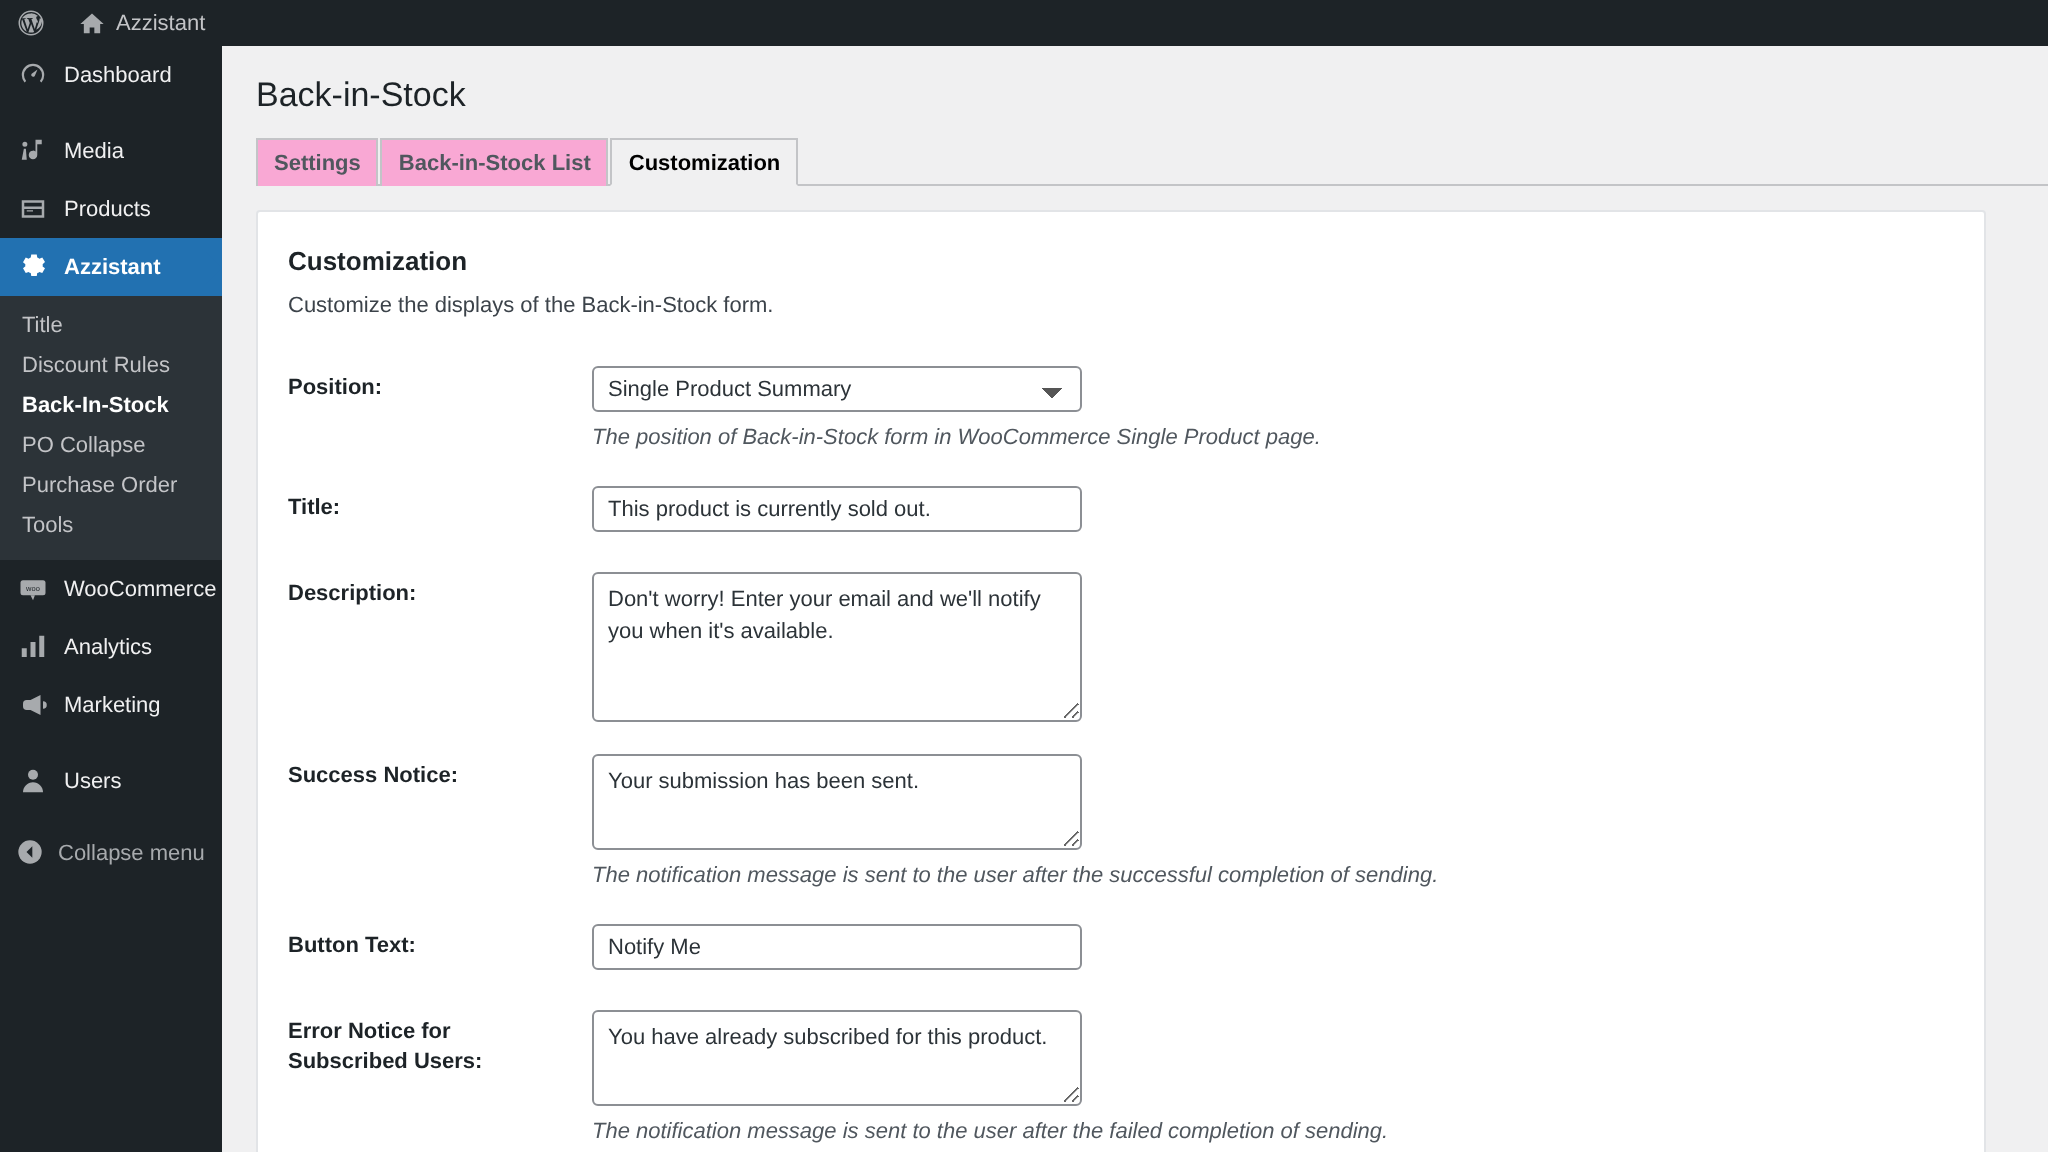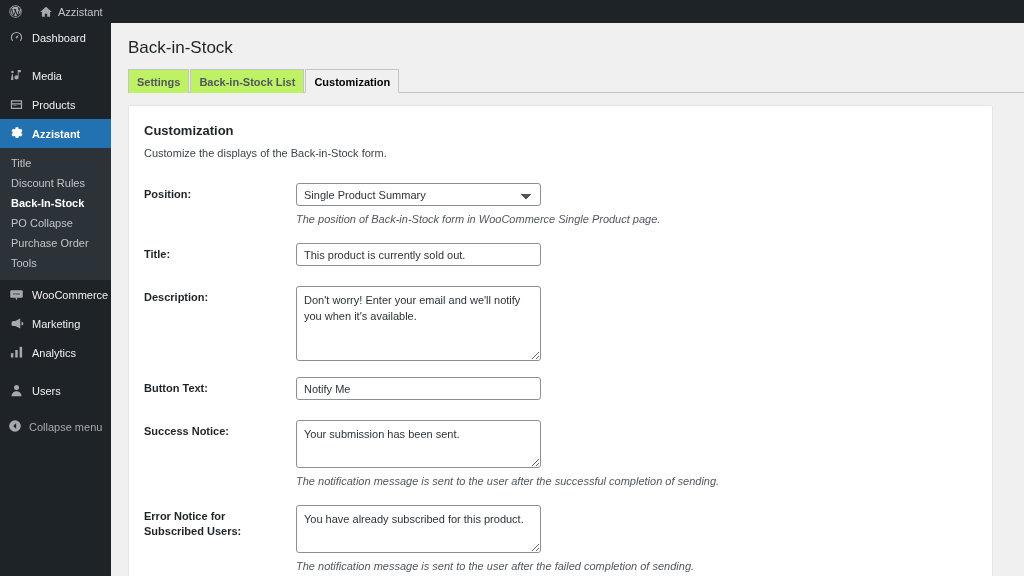--- a/index.html
+++ b/index.html
@@ -116,21 +116,21 @@
     margin: 4px 0 0 17px;
     border-bottom: 1px solid #c3c4c7;
     height: 24px;
     display: flex; align-items: flex-end;
     padding-right: 18px;
   }
   .nav-tab {
     display: inline-block;
     border: 1px solid #c3c4c7;
     border-bottom: none;
-    background: #bef264;
+    background: #f9a8d4;
     color: #50575e;
     font-size: 11px; font-weight: bold;
     line-height: 20px;
     padding: 2px 8px 3px 8px;
     margin-right: 1px;
     cursor: pointer;
     position: relative; top: 1px;
     height: 24px;
   }
   .nav-tab.active {
@@ -297,35 +297,35 @@
         <path d="M10 17l2 4 1.5-4z" fill="currentColor"></path>
         <text x="12" y="13.5" font-size="6" font-family="Liberation Sans, sans-serif" fill="#1d2327" text-anchor="middle">woo</text>
       </svg>
     </span>
     <span>WooCommerce</span>
   </div>
 
   <div class="menu-item">
     <span class="mi-ico">
       <svg width="15" height="15" viewBox="0 0 24 24" fill="currentColor">
-        <path d="M18 4v16l-8-4H7a3 3 0 01-3-3v-2a3 3 0 013-3h3l8-4zm2 5a3 3 0 010 6V9z"></path>
-      </svg>
-    </span>
-    <span>Marketing</span>
-  </div>
-
-  <div class="menu-item">
-    <span class="mi-ico">
-      <svg width="15" height="15" viewBox="0 0 24 24" fill="currentColor">
         <rect x="3" y="13" width="4" height="7"></rect>
         <rect x="10" y="8" width="4" height="12"></rect>
         <rect x="17" y="3" width="4" height="17"></rect>
       </svg>
     </span>
     <span>Analytics</span>
+  </div>
+
+  <div class="menu-item">
+    <span class="mi-ico">
+      <svg width="15" height="15" viewBox="0 0 24 24" fill="currentColor">
+        <path d="M18 4v16l-8-4H7a3 3 0 01-3-3v-2a3 3 0 013-3h3l8-4zm2 5a3 3 0 010 6V9z"></path>
+      </svg>
+    </span>
+    <span>Marketing</span>
   </div>
 
   <div class="menu-gap"></div>
 
   <div class="menu-item">
     <span class="mi-ico">
       <svg width="15" height="15" viewBox="0 0 24 24" fill="currentColor">
         <circle cx="12" cy="7" r="4"></circle>
         <path d="M4 21c0-4.4 3.6-8 8-8s8 3.6 8 8H4z"></path>
       </svg>
@@ -382,35 +382,35 @@
         </tr>
 
         <tr>
           <th>Description:</th>
           <td>
             <textarea class="ta ta-tall" style="">Don't worry! Enter your email and we'll notify you when it's available.</textarea>
           </td>
         </tr>
 
         <tr>
-          <th>Button Text:</th>
-          <td>
-            <input class="txt" type="text" value="Notify Me" style="">
-          </td>
-        </tr>
-
-        <tr>
           <th>Success Notice:</th>
           <td>
             <textarea class="ta ta-med" style="">Your submission has been sent.</textarea>
             <div class="f-desc">The notification message is sent to the user after the successful completion of sending.</div>
           </td>
         </tr>
 
         <tr>
+          <th>Button Text:</th>
+          <td>
+            <input class="txt" type="text" value="Notify Me" style="">
+          </td>
+        </tr>
+
+        <tr>
           <th>Error Notice for Subscribed Users:</th>
           <td>
             <textarea class="ta ta-med" style="">You have already subscribed for this product.</textarea>
             <div class="f-desc">The notification message is sent to the user after the failed completion of sending.</div>
           </td>
         </tr>
 
       </tbody>
     </table>
   </div>

